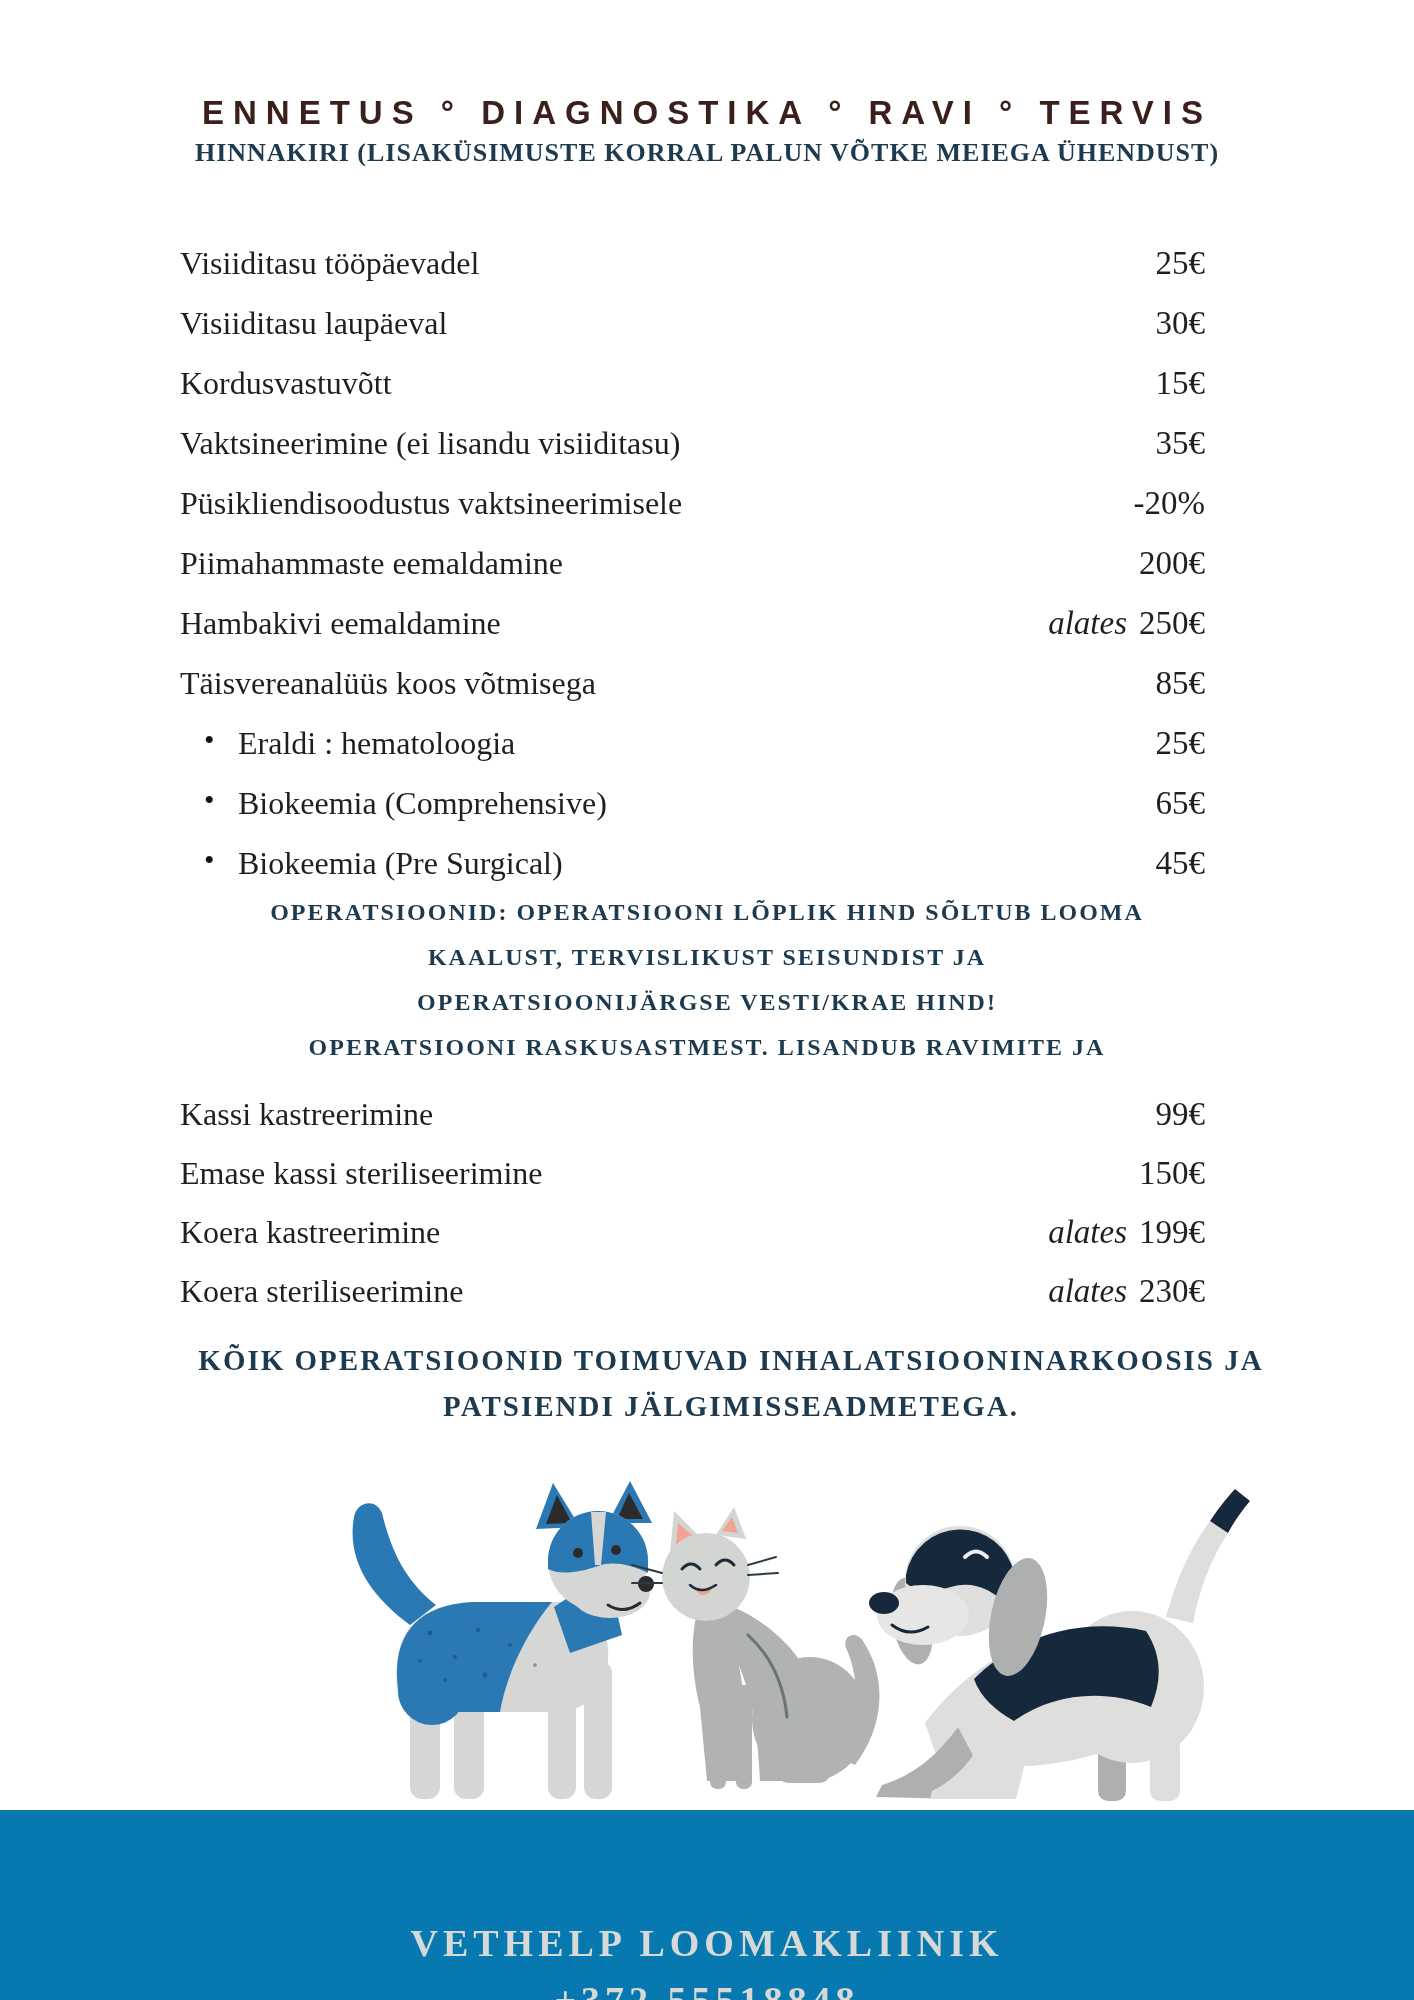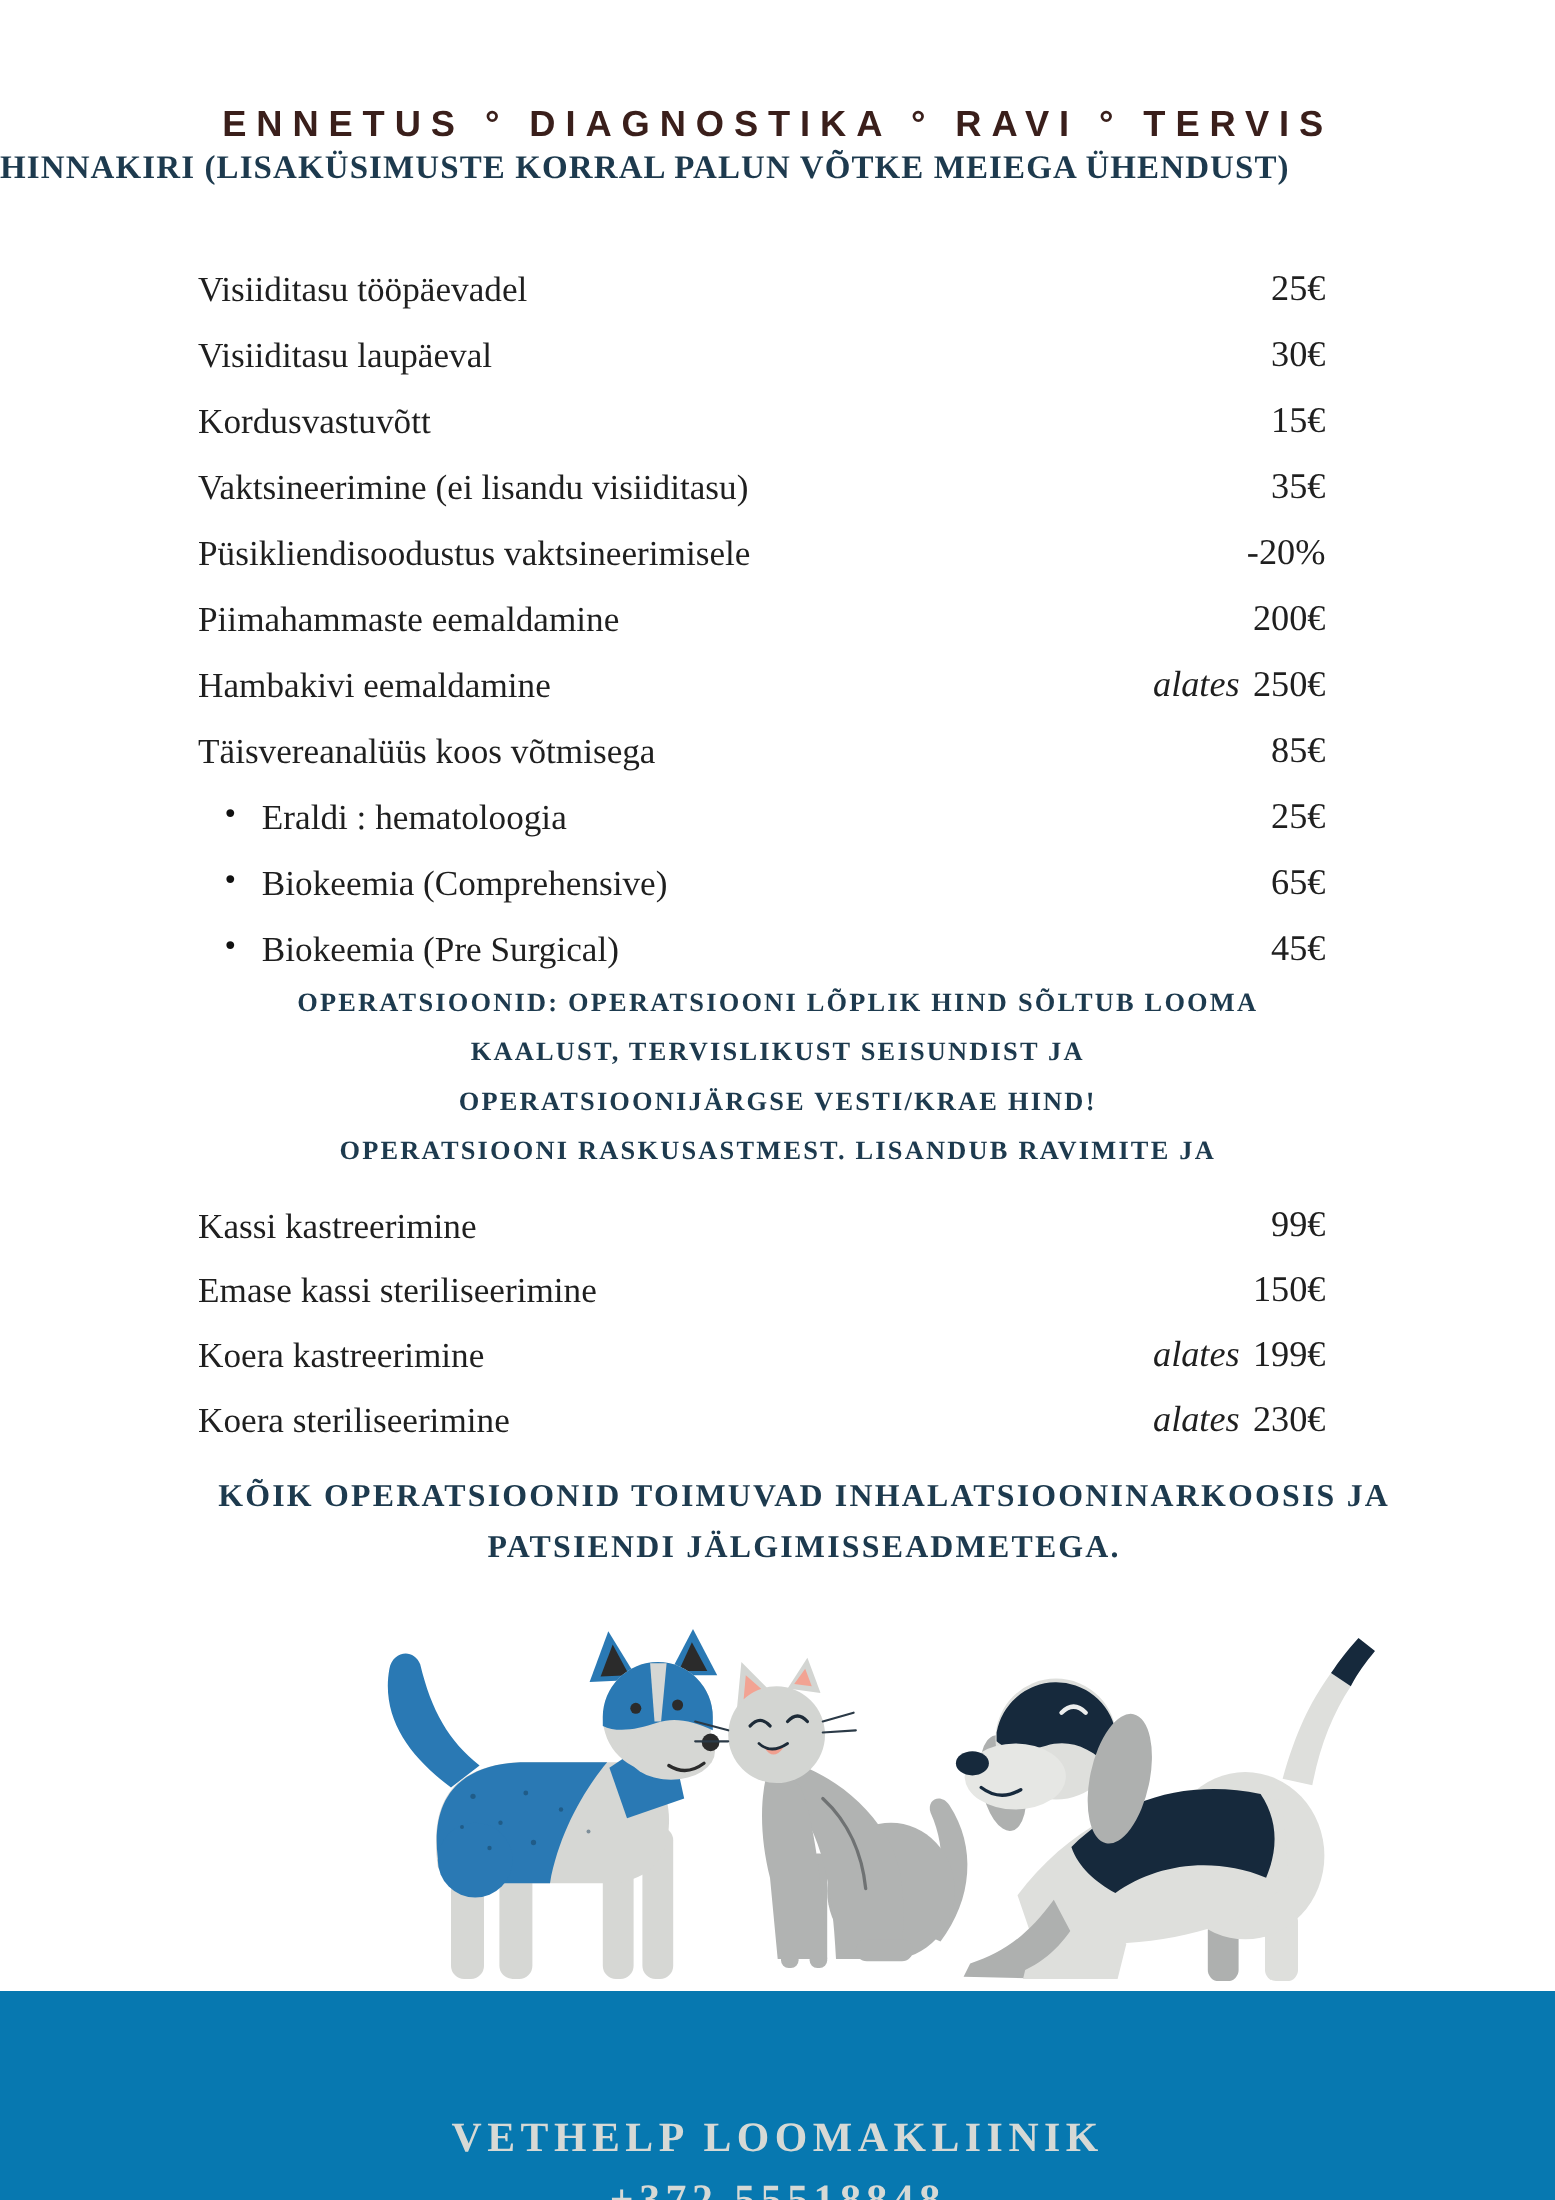--- a/index.html
+++ b/index.html
@@ -16,21 +16,22 @@
   .tagline{
     position:absolute;top:92px;left:0;width:100%;
     text-align:center;
     font-family:"Liberation Sans", sans-serif;
     font-size:33px;font-weight:600;letter-spacing:9px;
     color:#3a1f1b;
     line-height:42px;white-space:nowrap;
   }
   .subtitle{
     position:absolute;top:131px;left:0;width:100%;
-    font-size:30px;font-weight:700;letter-spacing:1px;
+    text-align:center;
+    font-size:26px;font-weight:700;letter-spacing:1px;
     color:#1d3a4e;line-height:44px;white-space:nowrap;
   }
   
   .pricelist{position:absolute;left:180px;width:1025px;}
   .pricelist.main{top:233px;}
   .pricelist.surgery{top:1085px;}
   .row{
     height:60px;display:flex;justify-content:space-between;align-items:center;
   }
   .pricelist.surgery .row{height:59px;}

